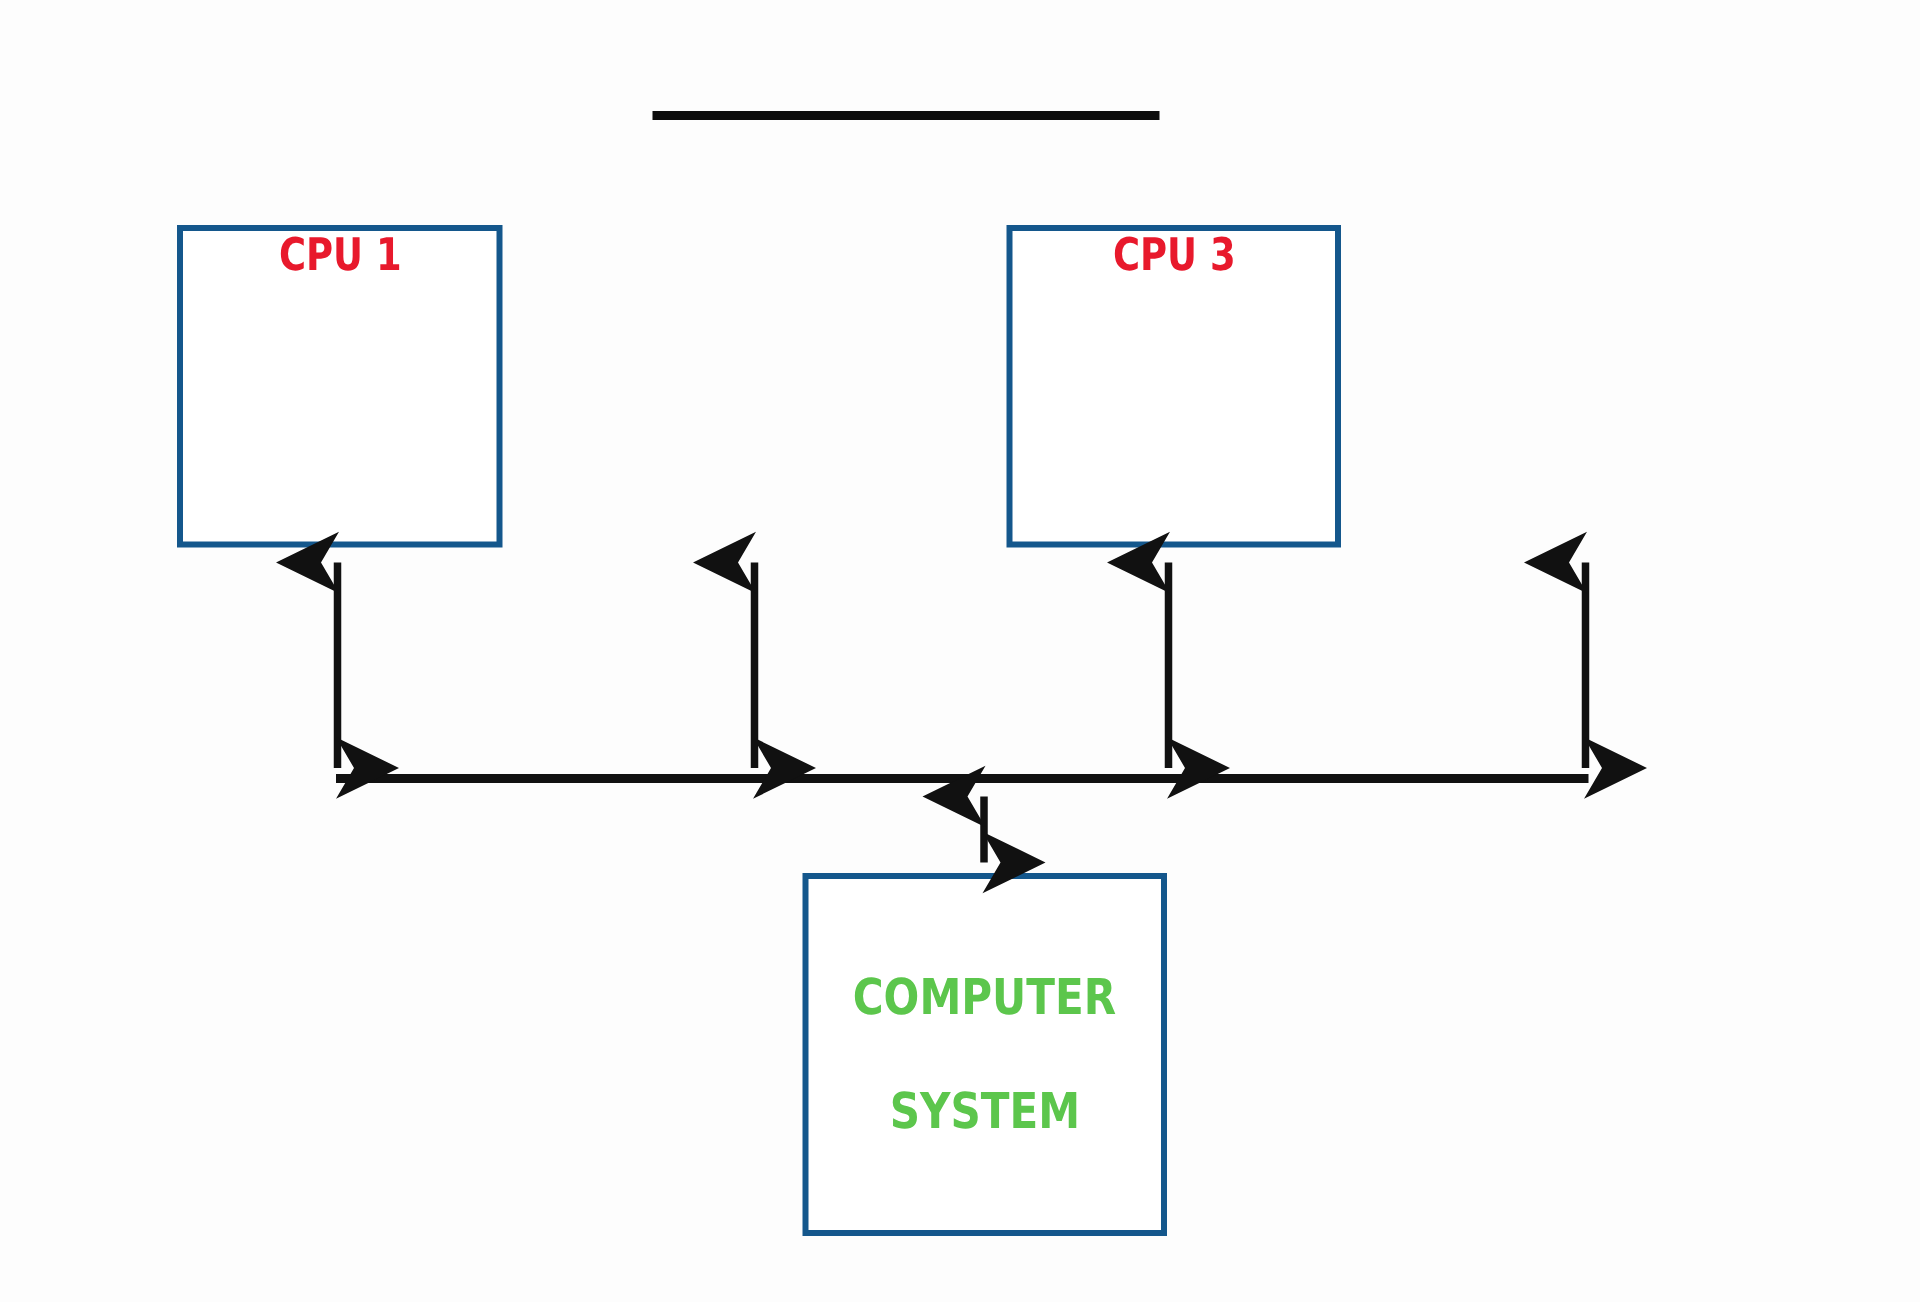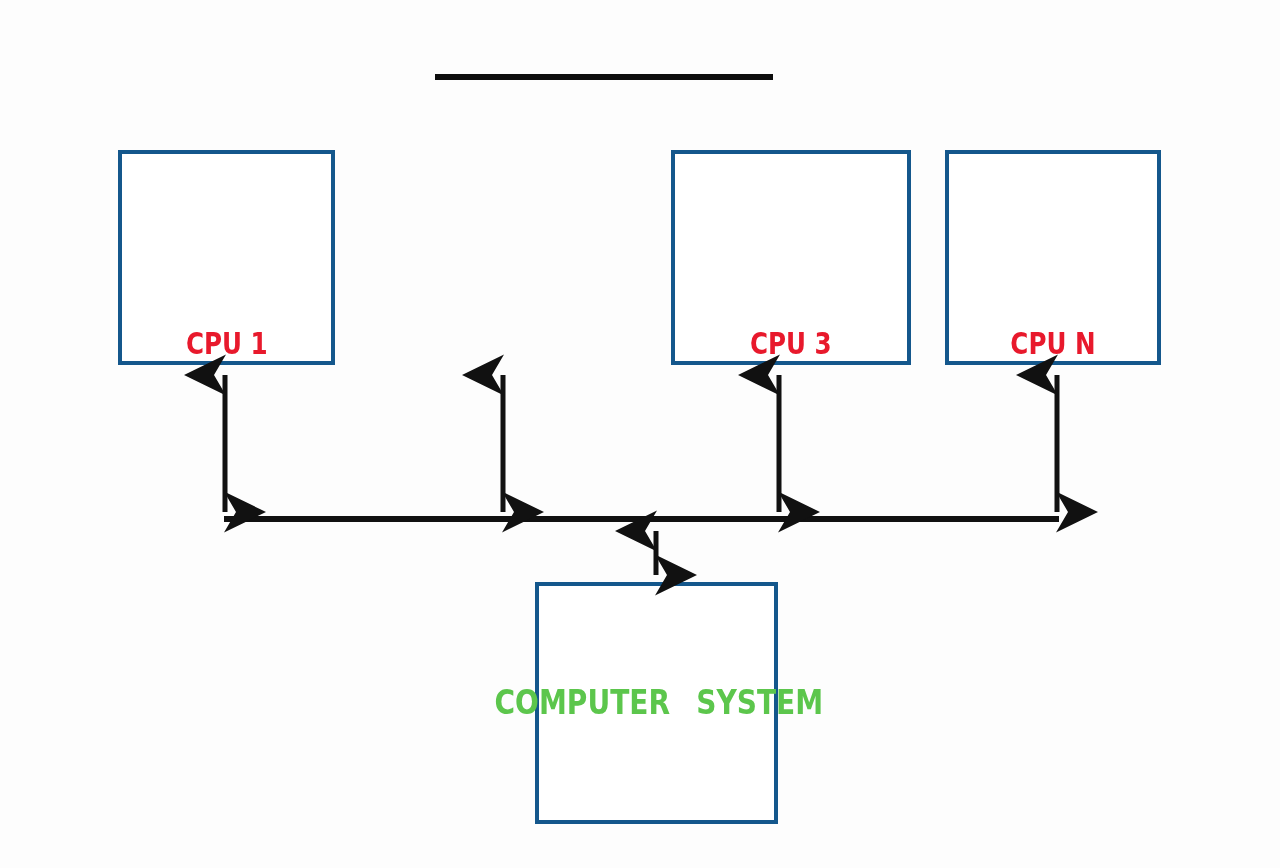--- a/index.html
+++ b/index.html
@@ -53,21 +53,21 @@
     background: #0d0d0d;
   }
 
   
   .cpu-box {
     position: absolute;
     box-sizing: border-box;
     border: 4px solid #14578c;
     background: #ffffff;
     display: flex;
-    align-items: flex-end;
+    align-items: flex-start;
     justify-content: center;
   }
   .cpu-label {
     font-family: "DejaVu Sans", sans-serif;
     font-weight: 700;
     font-size: 30px;
     line-height: 34px;
     color: #e8192c;
     transform: scaleX(0.82);
     transform-origin: center center;
@@ -79,21 +79,21 @@
   .system-box {
     position: absolute;
     left: 535px;
     top: 582px;
     width: 243px;
     height: 242px;
     box-sizing: border-box;
     border: 4px solid #14578c;
     background: #ffffff;
     display: flex;
-    flex-direction: row;
+    flex-direction: column;
     align-items: center;
     justify-content: center;
   }
   .system-label {
     font-family: "DejaVu Sans", sans-serif;
     font-weight: 700;
     font-size: 33px;
     line-height: 76px;
     color: #5cc64c;
     transform: scaleX(0.85);
@@ -116,27 +116,24 @@
 
 <div id="diagram-root">
 
   <div class="title-underline"></div>
 
   <div class="cpu-box" style="left:118px; top:150px; width:217px; height:215px;">
     <span class="cpu-label">CPU 1</span>
   </div>
 
 
-  <div class="cpu-box" style="left:671px; top:150px; width:240px; height:215px;">
+  <div class="cpu-box" style="left:671px; top:150px; width:223px; height:215px;">
     <span class="cpu-label">CPU 3</span>
   </div>
 
-  <div class="cpu-box" style="left:945px; top:150px; width:216px; height:215px;">
-    <span class="cpu-label">CPU N</span>
-  </div>
 
   <div class="system-box">
     <span class="system-label">COMPUTER</span>
     <span class="system-label">SYSTEM</span>
   </div>
 
   <svg id="connector-layer" viewBox="0 0 1280 868" width="1280" height="868">
     <defs>
       <marker id="arrowhead-up" markerWidth="9" markerHeight="9" refX="4.5" refY="8.4" orient="auto-start-reverse" markerUnits="strokeWidth">
         <path d="M 0.4 8.6 L 4.5 0.2 L 8.6 8.6 L 4.5 6.2 Z" fill="#111111"></path>

